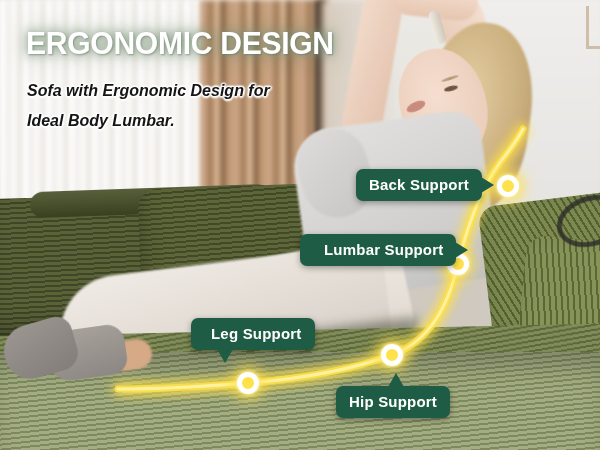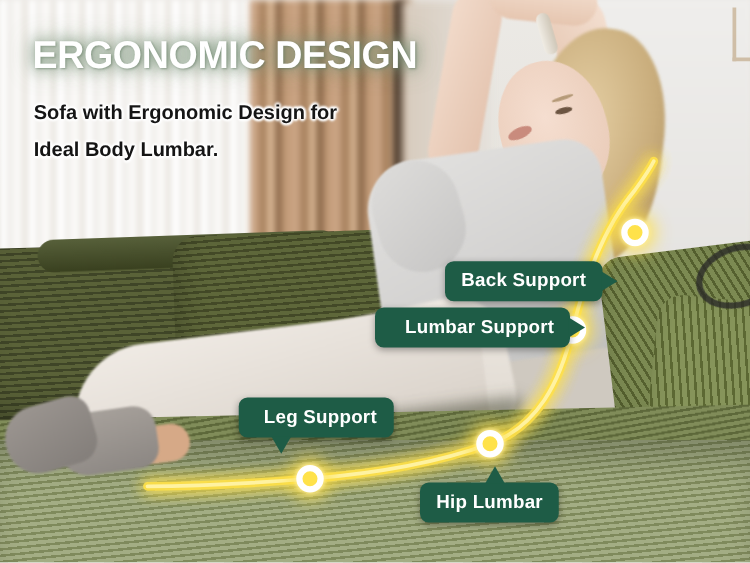--- a/index.html
+++ b/index.html
@@ -282,21 +282,21 @@
   .subtitle{
     position:absolute;left:27px;top:76px;
     font-size:16px;font-weight:bold;
     color:#151515;line-height:30px;
     text-shadow:
       -1.5px 0 2px #fff, 1.5px 0 2px #fff,
       0 -1.5px 2px #fff, 0 1.5px 2px #fff,
       -1px -1px 2px #fff, 1px 1px 2px #fff,
       1px -1px 2px #fff, -1px 1px 2px #fff;
   }
-  .subtitle div{white-space:nowrap;}
+  .subtitle div{white-space:nowrap;font-style:italic;}
 </style>
 </head>
 <body>
 
 <div id="stage">
 
   <div class="photo">
     <div class="wall"></div>
     <div class="curtain-white"></div>
     <div class="curtain-tan"></div>
@@ -349,27 +349,27 @@
     </defs>
     <path id="curve-path" fill="none" stroke="#ffe14a" stroke-width="7" stroke-linecap="round" filter="url(#glow)" opacity="0.95" d="M 118 389 C 170 389 210 386 248 383 C 310 378 356 368 392 355 C 430 341 448 306 458 264 C 470 214 488 176 508 152 C 516 141 520 135 523 129"></path>
     <path id="curve-path-core" fill="none" stroke="#fff6b0" stroke-width="3" stroke-linecap="round" opacity="0.85" d="M 118 389 C 170 389 210 386 248 383 C 310 378 356 368 392 355 C 430 341 448 306 458 264 C 470 214 488 176 508 152 C 516 141 520 135 523 129"></path>
   </svg>
 
   <div class="dot" style="left:237px;top:372px;"></div>
   <div class="dot" style="left:381px;top:344px;"></div>
   <div class="dot" style="left:447px;top:253px;"></div>
   <div class="dot" style="left:497px;top:175px;"></div>
 
-  <div class="callout tail-right" style="left:356px;top:169px;margin-top:40px;">Back Support</div>
-
-  <div class="callout tail-right" style="left:300px;top:246px;padding-left:24px;">Lumbar Support</div>
+  <div class="callout tail-right" style="left:356px;top:169px;">Back Support</div>
+
+  <div class="callout tail-right" style="left:300px;top:234px;padding-left:24px;">Lumbar Support</div>
 
   <div class="callout tail-down" style="left:191px;top:318px;padding-left:20px;">Leg Support</div>
 
-  <div class="callout tail-up" style="left:336px;top:386px;">Hip Lumbar</div>
+  <div class="callout tail-up" style="left:336px;top:386px;">Hip Support</div>
 
   <div class="heading">ERGONOMIC DESIGN</div>
 
   <div class="subtitle">
     <div>Sofa with Ergonomic Design for</div>
     <div>Ideal Body Lumbar.</div>
   </div>
 
 </div>
 

